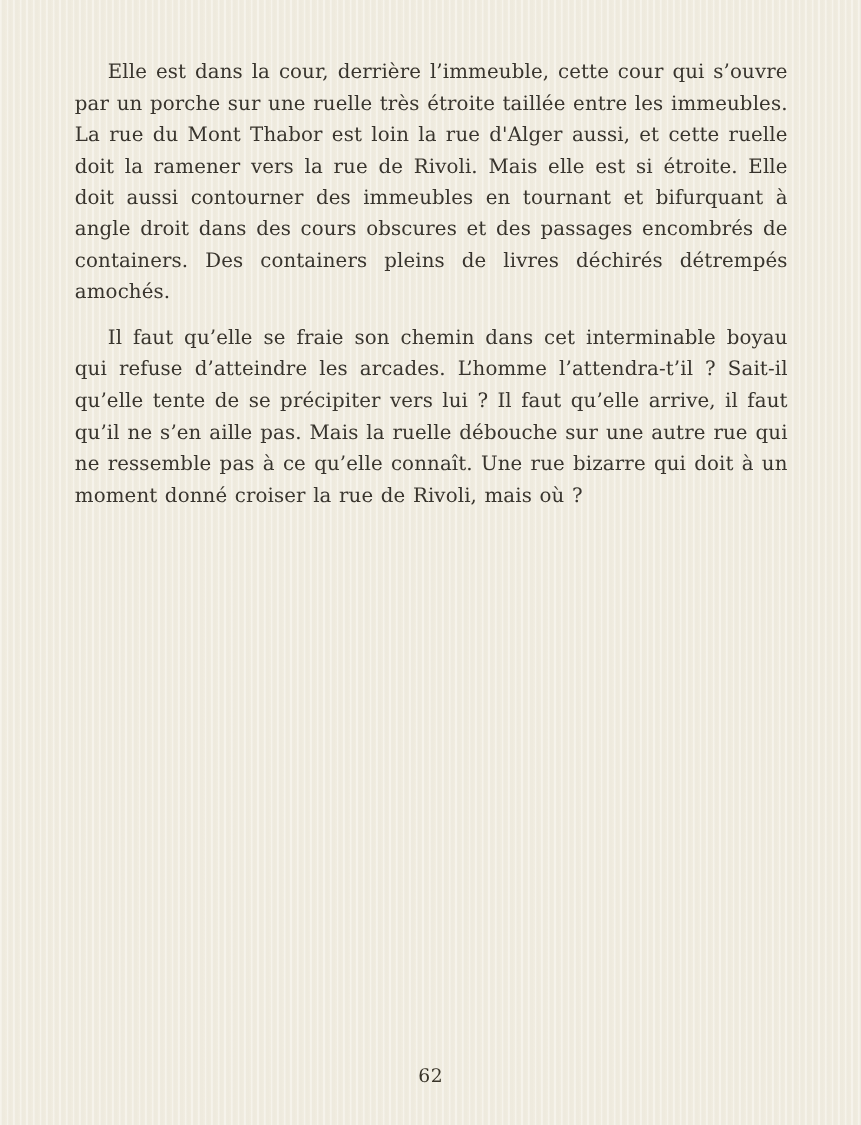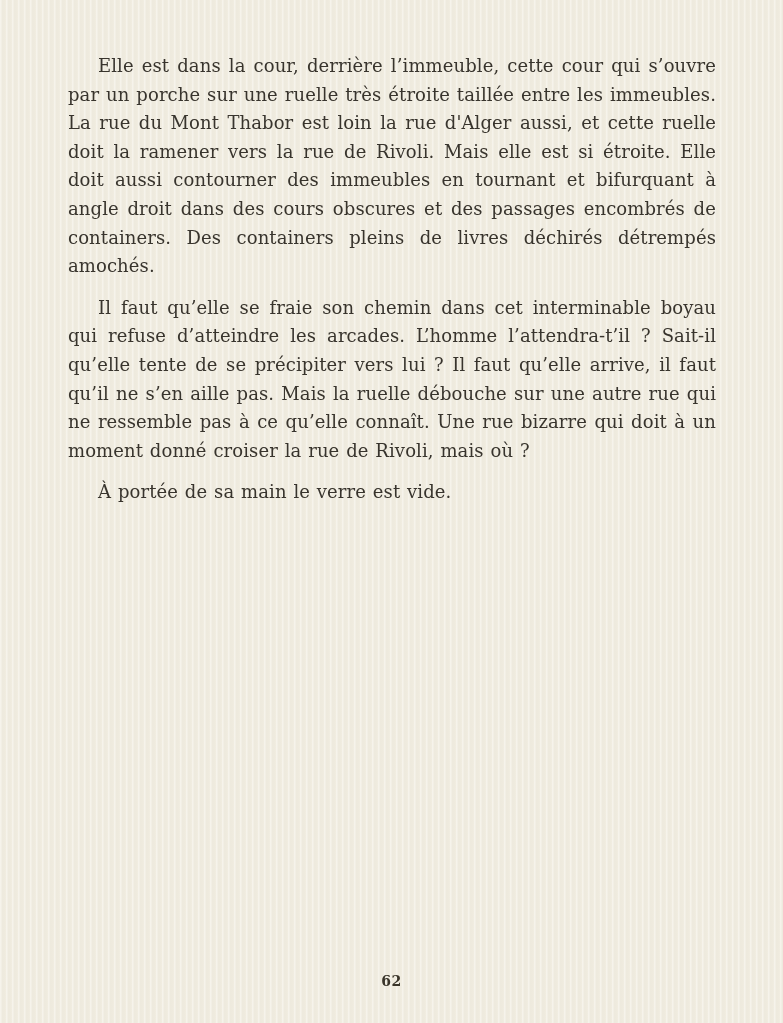--- a/index.html
+++ b/index.html
@@ -33,30 +33,29 @@
       text-indent: 30px;
       letter-spacing: 0.1px;
       word-spacing: 1px;
     }
     .page-number {
       position: absolute;
       left: 0;
       right: 0;
       bottom: 34px;
       text-align: center;
-      font-size: 14px;
-      font-weight: 700;
+      font-size: 17px;
+      font-weight: 400;
       letter-spacing: 0.5px;
       color: #393429;
     }
   </style>
 </head>
 <body>
 
 <div class="page">
   <div class="text-block">
     <p>Elle est dans la cour, derrière l’immeuble, cette cour qui s’ouvre par un porche sur une ruelle très étroite taillée entre les immeubles. La rue du Mont Thabor est loin la rue d'Alger aussi, et cette ruelle doit la ramener vers la rue de Rivoli. Mais elle est si étroite. Elle doit aussi contourner des immeubles en tournant et bifurquant à angle droit dans des cours obscures et des passages encombrés de containers. Des containers pleins de livres déchirés détrempés amochés.</p>
     <p>Il faut qu’elle se fraie son chemin dans cet interminable boyau qui refuse d’atteindre les arcades. L’homme l’attendra-t’il ? Sait-il qu’elle tente de se précipiter vers lui ? Il faut qu’elle arrive, il faut qu’il ne s’en aille pas. Mais la ruelle débouche sur une autre rue qui ne ressemble pas à ce qu’elle connaît. Une rue bizarre qui doit à un moment donné croiser la rue de Rivoli, mais où ?</p>
-    <p>À portée de sa main le verre est vide.</p>
   </div>
 
   <div class="page-number">62</div>
 </div>
 
 </body></html>

